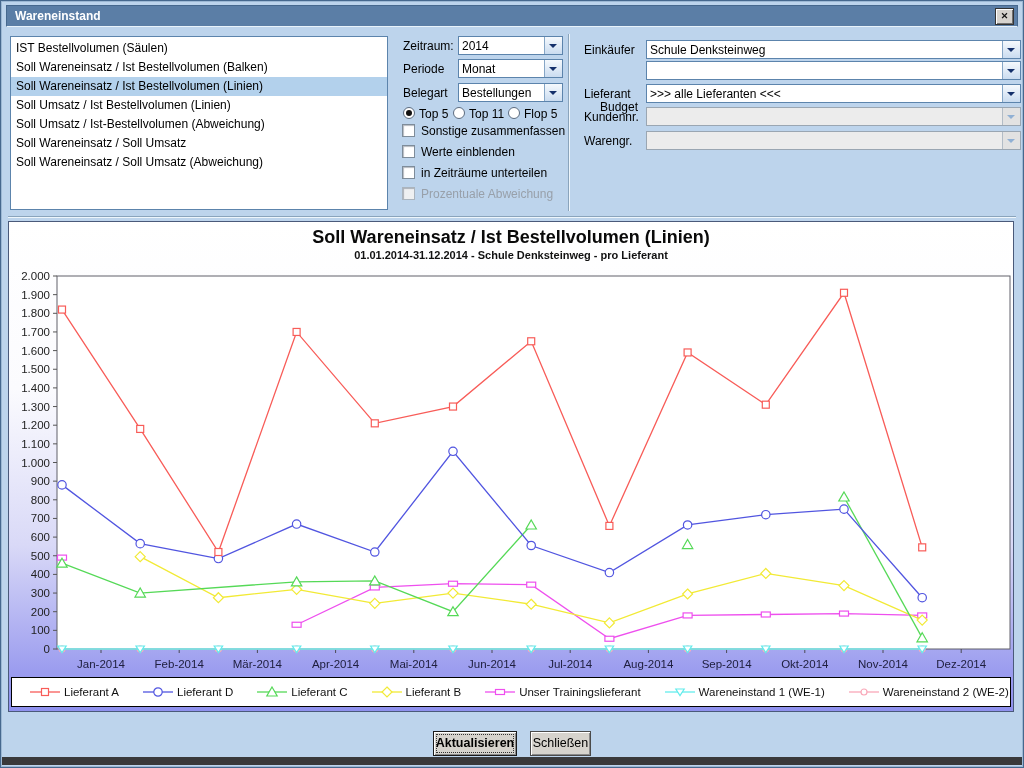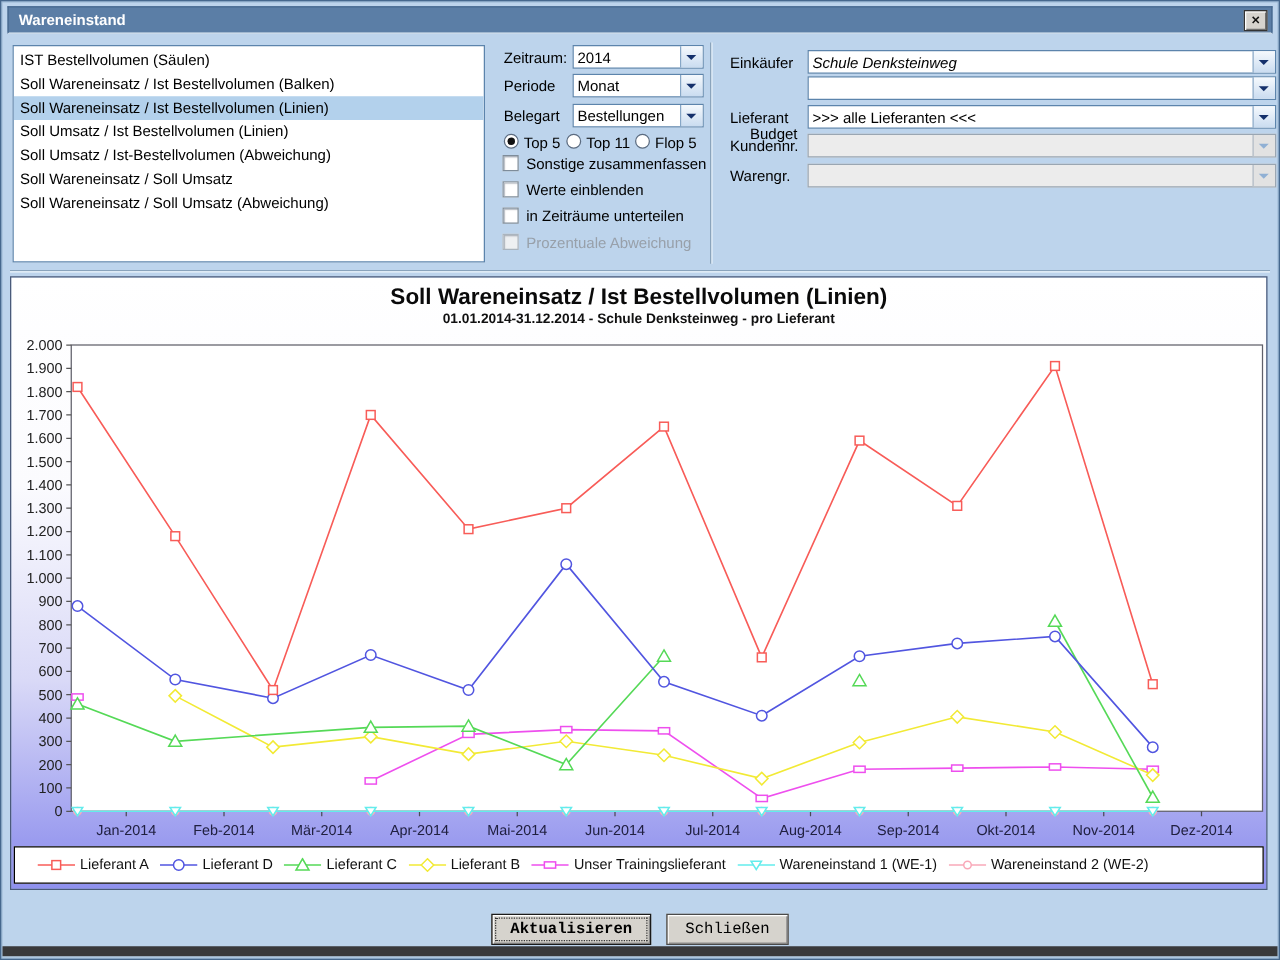--- a/index.html
+++ b/index.html
@@ -41,26 +41,26 @@
   .checkrow.disabled .checkbox{background:#eef0f2;border-color:#aab4be;}
   .checkrow.disabled .clabel{color:#98a0aa;}
 
   .groove-h{position:absolute;left:8px;right:8px;top:216px;height:0;border-top:1px solid #8aa4bc;border-bottom:1px solid #eef6fc;}
 
   
   .chart-panel{position:absolute;left:8px;top:221px;width:1006px;height:491px;border:1px solid #4a5a7a;box-sizing:border-box;background:linear-gradient(180deg,#ffffff 0%,#fbfbfe 34%,#d9d9f7 66%,#9b9cef 92%,#8f91ee 100%);}
   .chart-title{position:absolute;left:0;right:0;top:5px;text-align:center;font-size:18px;font-weight:bold;color:#0a0a0a;letter-spacing:0px;}
   .chart-subtitle{position:absolute;left:0;right:0;top:27px;text-align:center;font-size:11px;font-weight:bold;color:#111;}
   #chart-svg{position:absolute;left:0;top:44px;}
-  .legend{position:absolute;left:2px;top:455px;width:1000px;height:30px;background:#fff;border:1px solid #000;display:flex;align-items:center;padding-left:18px;gap:9px;box-sizing:border-box;}
+  .legend{position:absolute;left:2px;top:455px;width:1000px;height:30px;background:#fff;border:1px solid #000;display:flex;align-items:center;padding-left:18px;gap:24px;box-sizing:border-box;}
   .legend-item{display:flex;align-items:center;gap:4px;font-size:11.5px;color:#111;white-space:nowrap;}
 
   
   .button-bar{position:absolute;left:0;right:0;top:712px;height:45px;text-align:center;}
-  .btn{display:inline-block;height:25px;padding:0 14px;margin-top:19px;background:#d6d3cd;border:1px solid #4a4a4a;box-shadow:inset 1px 1px 0 #fff, inset -1px -1px 0 #8a8a8a;font-family:Liberation Mono, monospace;font-size:12.5px;color:#000;line-height:23px;vertical-align:top;}
+  .btn{display:inline-block;height:25px;padding:0 2px;margin-top:19px;background:#d6d3cd;border:1px solid #4a4a4a;box-shadow:inset 1px 1px 0 #fff, inset -1px -1px 0 #8a8a8a;font-family:Liberation Sans, sans-serif;font-size:12.5px;color:#000;line-height:23px;vertical-align:top;}
   .btn.default{font-weight:bold;border-color:#1a1a1a;outline:1px dotted #333;outline-offset:-4px;margin-right:8px;}
   .bottom-edge{position:absolute;left:2px;right:2px;top:757px;height:8px;background:#39393b;}
 </style>
 </head>
 <body>
 
 <div class="window">
 
   <div class="titlebar">
     <span class="title">Wareneinstand</span>
@@ -123,21 +123,21 @@
       <div class="checkrow disabled" style="top:156px;">
         <span class="checkbox"></span>
         <span class="clabel">Prozentuale Abweichung</span>
       </div>
     </div>
 
     <div class="divider-v"></div>
     <div class="sel-panel" id="sel-panel">
         <div class="frow" style="left: 0px; top: 10px; right: 0px;">
           <span class="flabel" style="left: 16px;">Einkäufer</span>
-          <div class="combo" style="left: 78px; width: 375px; top: 0px; font-style: italic;">
+          <div class="combo" style="left: 78px; width: 375px; top: 0px;">
             <span class="cval">Schule Denksteinweg</span>
             <span class="carrow"></span>
           </div>
         </div>
         <div class="frow" style="left: 0px; top: 31px; right: 0px;">
           <span class="flabel" style="left: 32px; margin-top: 36px;">Budget</span>
           <div class="combo" style="left: 78px; width: 375px; top: 0px;">
             <span class="cval"></span>
             <span class="carrow"></span>
           </div>

